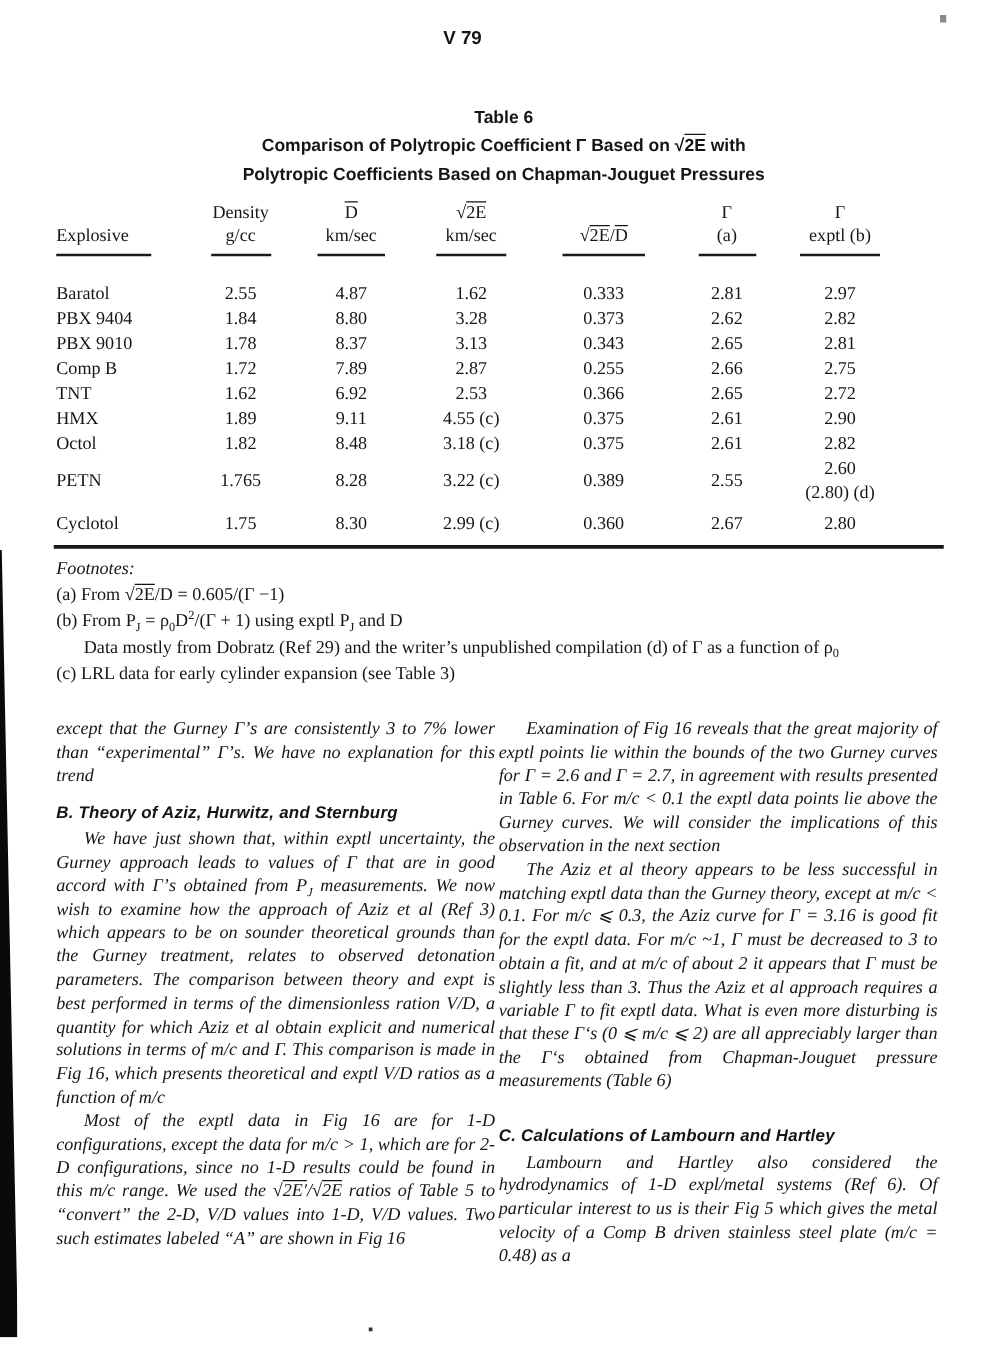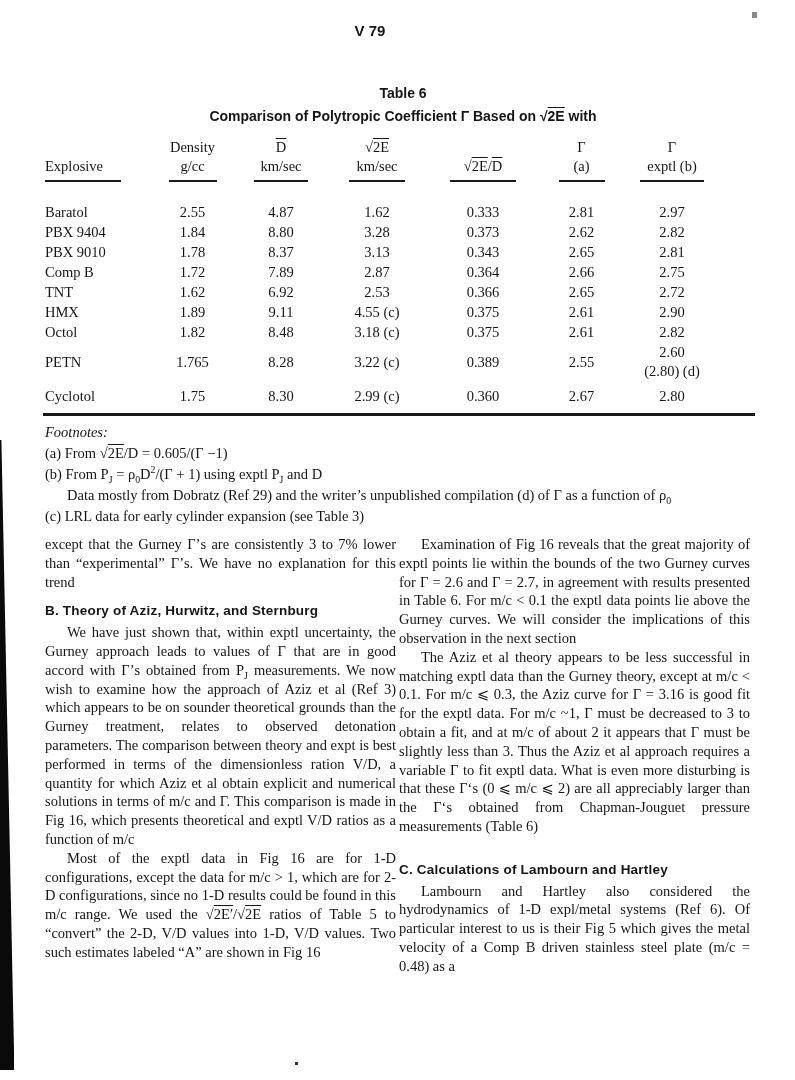--- a/index.html
+++ b/index.html
@@ -38,21 +38,21 @@
   tbody tr:first-child td{padding-top:21px;}
   tbody tr:last-child td{padding-top:6px;}
   .table-bottom-rule{width:712px;height:3px;background:#171717;margin-top:7px;margin-left:-2px;}
 
   
   .footnotes{margin-top:6px;font-size:14.5px;line-height:21px;width:716px;}
   .fn-label{font-style:italic;}
   .fn-indent{padding-left:22px;}
 
   
-  .columns{display:flex;gap:3px;margin-top:8px;}
+  .columns{display:flex;gap:3px;margin-top:24px;font-style:italic;}
   .col{width:351px;text-align:justify;font-size:14.5px;line-height:18.8px;}
   .col p{margin:0;}
   .ind{text-indent:22px;}
   .sec-heading{font-family:"Liberation Sans",sans-serif;font-weight:bold;font-size:13.5px;
     text-align:left;margin:11px 0 2px;letter-spacing:.2px;}
   .sec-heading.gap-lg{margin-top:25px;}
 
   
   sub,sup{font-size:.68em;line-height:0;}
   .ol{text-decoration:overline;}
@@ -67,20 +67,21 @@
 </head>
 <body>
 
 <div class="page">
 
   <div class="page-number">V 79</div>
 
   <div class="table-title">
     <div>Table 6</div>
     <div>Comparison of Polytropic Coefficient Γ Based on <span class="sq">√<span class="ol">2E</span></span> with</div>
+    <div>Polytropic Coefficients Based on Chapman-Jouguet Pressures</div>
   </div>
 
   <table>
     <colgroup>
       <col style="width:105px">
         <col style="width:85px">
         <col style="width:92px">
       <col style="width:100px">
         <col style="width:112px">
         <col style="width:85px">
@@ -151,21 +152,21 @@
           <td>3.13</td>
           <td>0.343</td>
           <td>2.65</td>
           <td>2.81</td>
         </tr>
         <tr>
           <td>Comp B</td>
           <td>1.72</td>
           <td>7.89</td>
           <td>2.87</td>
-          <td>0.364</td>
+          <td>0.255</td>
           <td>2.66</td>
           <td>2.75</td>
         </tr>
         <tr>
           <td>TNT</td>
           <td>1.62</td>
           <td>6.92</td>
           <td>2.53</td>
           <td>0.366</td>
           <td>2.65</td>

